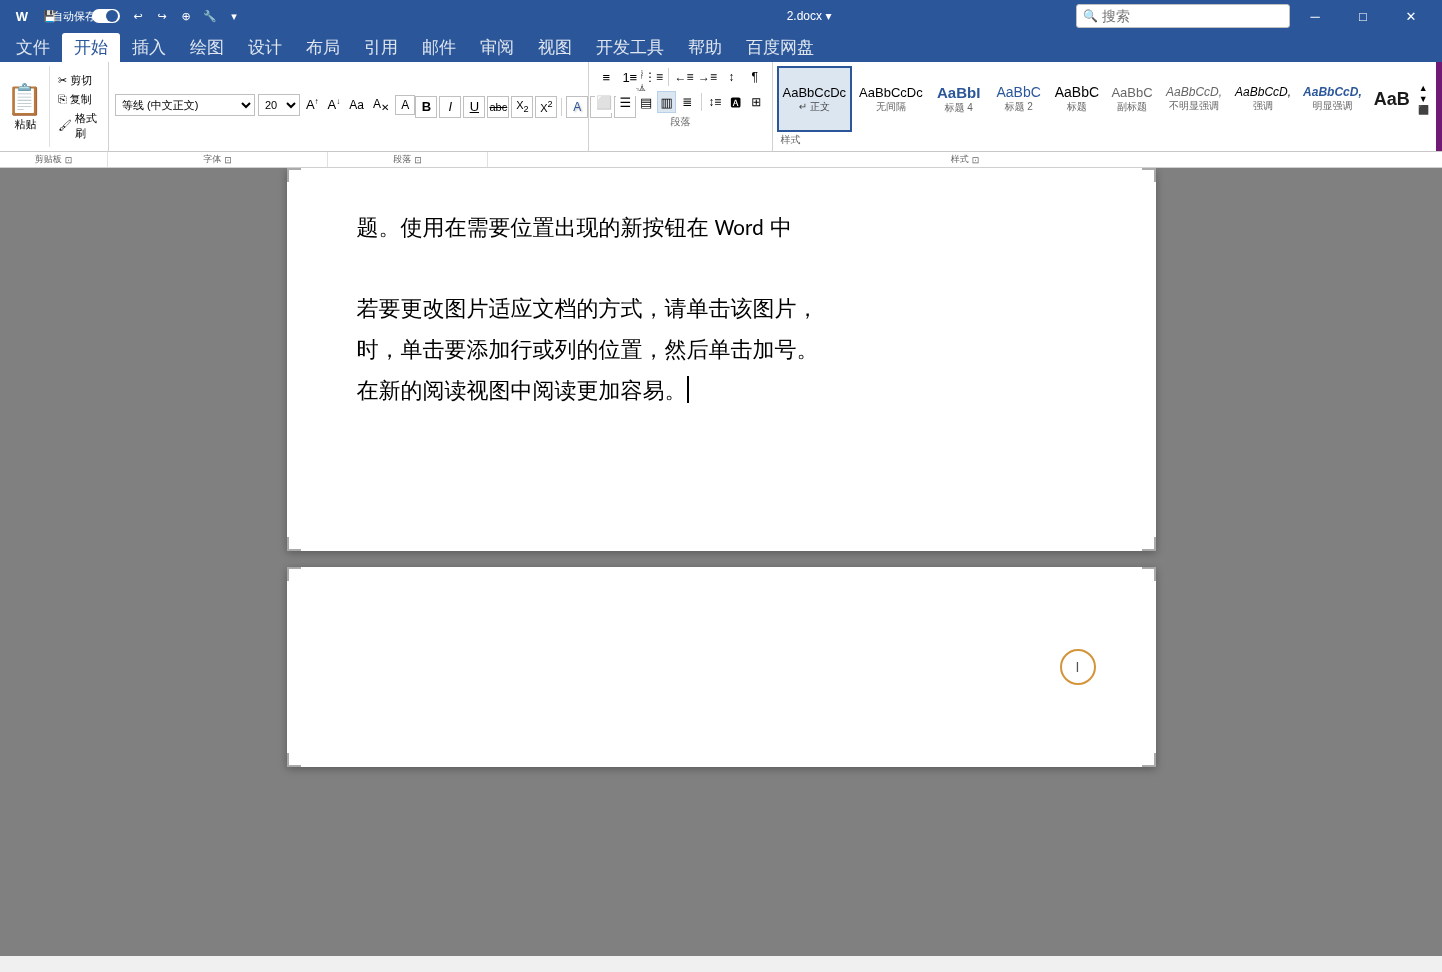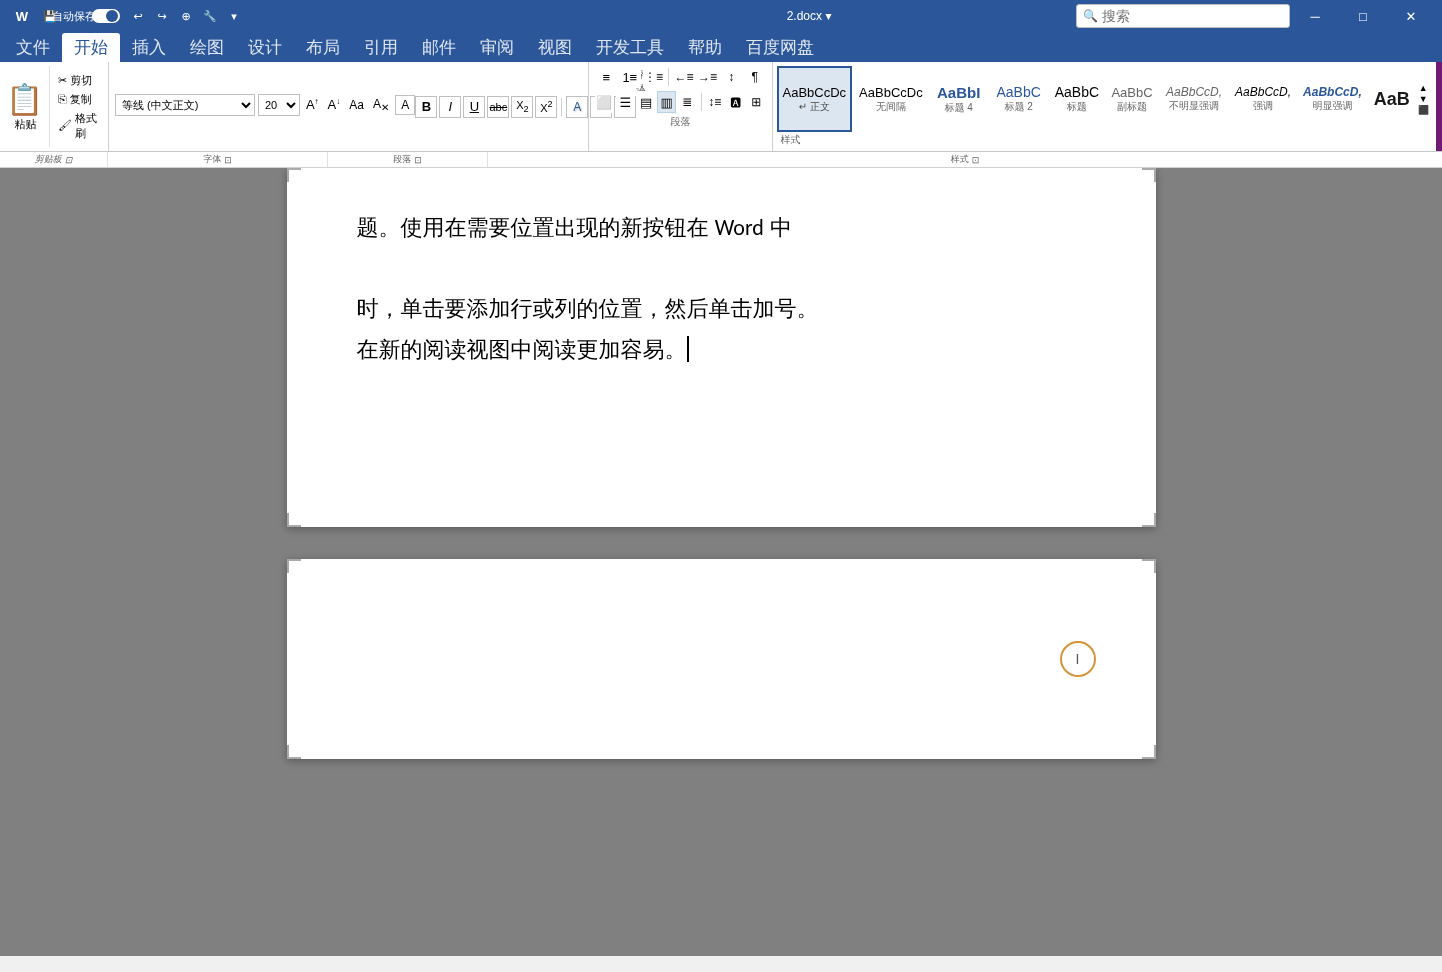--- a/index.html
+++ b/index.html
@@ -238,49 +238,50 @@
           <div style="font-size:9px; line-height:1;">▼</div>
           <div style="font-size:9px; line-height:1;">⬛</div>
         </div>
       </div>
       <div style="font-size:10px; color:#666; text-align:left; margin-top:1px; padding-left:4px;">样式</div>
     </div>
 
   </div>
 
   <div style="display:flex; background:#fff; border-bottom:1px solid #d0d0d0; height:16px;">
-    <div style="font-size:9px; color:#666; padding:2px 8px; border-right:1px solid #e0e0e0; display:flex; align-items:center; min-width:108px; justify-content:center;font-style:italic;">
+    <div style="font-size:9px; color:#666; padding:2px 8px; border-right:1px solid #e0e0e0; display:flex; align-items:center; min-width:108px; justify-content:center;">
       <span>剪贴板</span> 
         <span style="margin-left:3px; font-size:9px;">⊡</span>
     </div>
     <div style="font-size:9px; color:#666; padding:2px 8px; border-right:1px solid #e0e0e0; display:flex; align-items:center; min-width:220px; justify-content:center;">
       <span>字体</span> 
         <span style="margin-left:3px; font-size:9px;">⊡</span>
     </div>
     <div style="font-size:9px; color:#666; padding:2px 8px; border-right:1px solid #e0e0e0; display:flex; align-items:center; min-width:160px; justify-content:center;">
       <span>段落</span> 
         <span style="margin-left:3px; font-size:9px;">⊡</span>
     </div>
     <div style="font-size:9px; color:#666; padding:2px 8px; display:flex; align-items:center; flex:1; justify-content:center;">
       <span>样式</span> 
         <span style="margin-left:3px; font-size:9px;">⊡</span>
     </div>
   </div>
 </div>
 
 <div style="background:#808080; flex:1; overflow:hidden; position:relative; height:calc(972px - 32px - 30px - 90px - 16px - 16px);">
 
-  <div style="background:white; width:869px; margin:16px auto; padding:40px 70px 76px; box-shadow:0 2px 8px rgba(0,0,0,0.3); position:relative; margin-top:0;">
+  <div style="background:white; width:869px; margin:0 auto; padding:40px 70px 60px; box-shadow:0 2px 8px rgba(0,0,0,0.3); position:relative; margin-top:0;">
 
     <div style="position:absolute; top:0; left:0; width:14px; height:14px; border-top:2px solid #aaa; border-left:2px solid #aaa;"></div>
     <div style="position:absolute; top:0; right:0; width:14px; height:14px; border-top:2px solid #aaa; border-right:2px solid #aaa;"></div>
 
     <div style="font-size:22px; line-height:1.85; color:#000; font-family:'等线','DengXian','微软雅黑',SimSun,sans-serif;">
       <div>题。使用在需要位置出现的新按钮在 <span style="font-family:Calibri,'等线',sans-serif;">Word</span> 中</div>
       <div>　</div>
+      <div>若要更改图片适应文档的方式，请单击该图片，</div>
       <div>时，单击要添加行或列的位置，然后单击加号。</div>
       <div>在新的阅读视图中阅读更加容易。<span class="cursor"></span></div>
     </div>
 
     <div style="height: 80px;"></div>
 
     <div style="position:absolute; bottom:0; left:0; width:14px; height:14px; border-bottom:2px solid #aaa; border-left:2px solid #aaa;"></div>
     <div style="position:absolute; bottom:0; right:0; width:14px; height:14px; border-bottom:2px solid #aaa; border-right:2px solid #aaa;"></div>
   </div>
 

